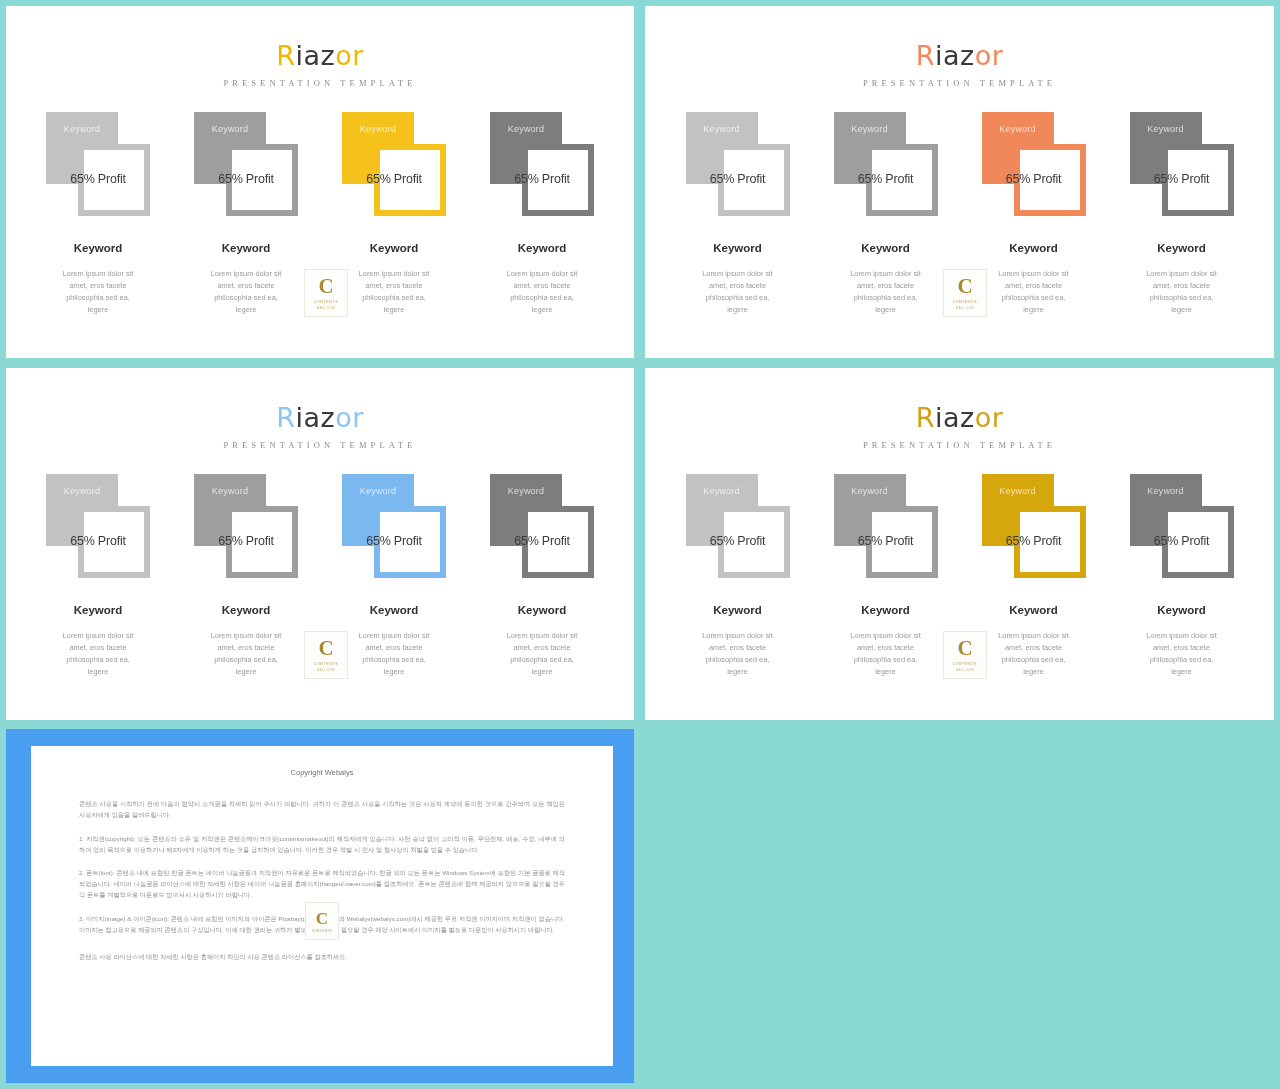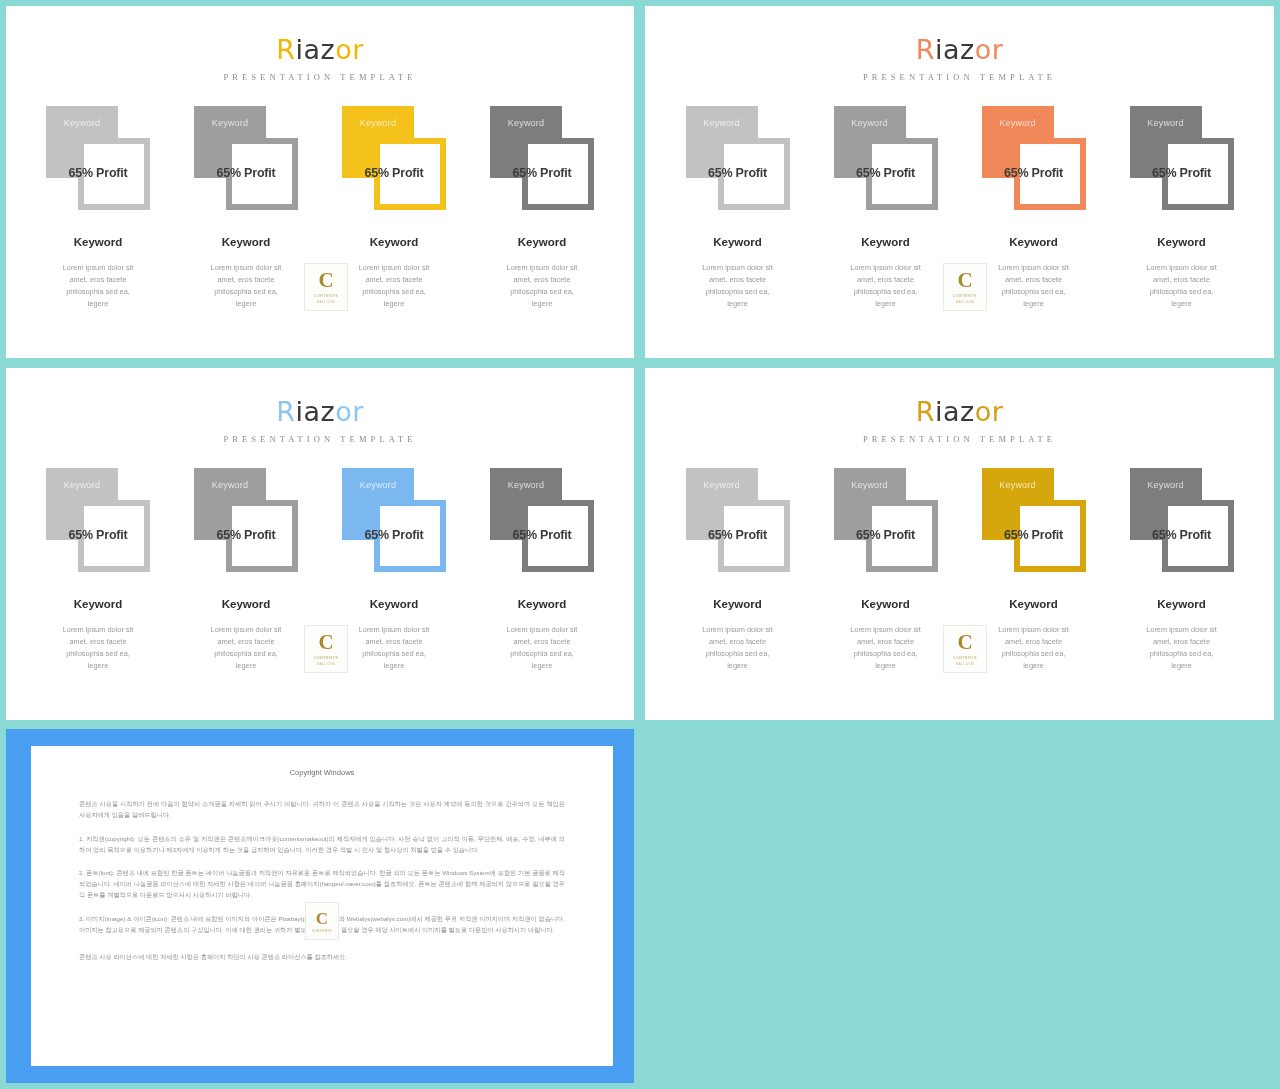--- a/index.html
+++ b/index.html
@@ -30,21 +30,22 @@
   .slide.s1 { left: 6px;   top: 6px;   width: 628px; height: 352px; }
   .slide.s2 { left: 645px; top: 6px;   width: 629px; height: 352px; }
   .slide.s3 { left: 6px;   top: 368px; width: 628px; height: 352px; }
   .slide.s4 { left: 645px; top: 368px; width: 629px; height: 352px; }
   .slide.s5 { left: 6px;   top: 729px; width: 628px; height: 354px;
               background: #4a9ef2; }
 
   
   .brand-wrap {
     text-align: center;
-    padding-top: 30px;
+    padding-top: 12px;
+    margin-top: 24px;
   }
   .brand {
     font-size: 27px;
     letter-spacing: 0.5px;
     font-weight: 400;
     line-height: 1;
     font-family: "DejaVu Sans", sans-serif;
   }
   .brand .acc { }
   .brand .mid { color: #3a3a3a; }
@@ -100,21 +101,21 @@
     border: 6px solid #b7b7b7;
     background: #ffffff;
   }
   .frm .pf {
     position: absolute;
     left: -34px;
     right: -2px;
     top: 22px;
     text-align: center;
     font-size: 12.5px;
-    font-weight: 700;
+    font-weight: 400;
     color: #3c3c3c;
     white-space: nowrap;
     letter-spacing: -.2px;
   }
 
   
   .wm {
     position: absolute;
     left: 298px;
     top: 157px;
@@ -520,21 +521,21 @@
           <h4>Keyword</h4>
           <p>Lorem ipsum dolor sit
 amet, eros facete
 philosophia sed ea, legere</p>
         </div>
     </div>
   </div>
 
   <div class="slide s5" style="background: rgb(74, 158, 242);">
     <div class="doc">
-      <div class="doc-sub">Copyright Windows</div>
+      <div class="doc-sub">Copyright Webalys</div>
       <p>콘텐츠 사용을 시작하기 전에 다음의 협약서 소개글을 자세히 읽어 주시기 바랍니다. 귀하가 이 콘텐츠 사용을 시작하는 것은 사용자 계약에 동의한 것으로 간주되며 모든 책임은 사용자에게 있음을 알려드립니다.</p>
       <p>1. 저작권(copyright): 모든 콘텐츠의 소유 및 저작권은 콘텐츠메이크아웃(contentsmakeout)의 제작자에게 있습니다. 사전 승낙 없이 고의적 이동, 무단전재, 배포, 수정, 내부에 의하여 영리 목적으로 이용하거나 제3자에게 이용하게 하는 것을 금지하여 있습니다. 이러한 경우 적발 시 민사 및 형사상의 처벌을 받을 수 있습니다.</p>
       <p>2. 폰트(font): 콘텐츠 내에 포함된 한글 폰트는 네이버 나눔글꼴과 저작권이 자유로운 폰트로 제작되었습니다. 한글 외의 모든 폰트는 Windows System에 포함된 기본 글꼴로 제작되었습니다. 네이버 나눔글꼴 라이선스에 대한 자세한 사항은 네이버 나눔글꼴 홈페이지(hangeul.naver.com)를 참조하세요. 폰트는 콘텐츠에 함께 제공되지 않으므로 필요할 경우 각 폰트를 개별적으로 다운로드 받으셔서 사용하시기 바랍니다.</p>
       <p>3. 이미지(image) &amp; 아이콘(icon): 콘텐츠 내에 포함된 이미지와 아이콘은 Pixabay(pixabay.com)와 Webalys(webalys.com)에서 제공한 무료 저작권 이미지이며 저작권이 없습니다. 이미지는 참고용으로 제공되며 콘텐츠의 구성입니다. 이에 대한 권리는 귀하가 별도로 확인하고 필요할 경우 해당 사이트에서 이미지를 별도로 다운받아 사용하시기 바랍니다.</p>
       <p class="last">콘텐츠 사용 라이선스에 대한 자세한 사항은 홈페이지 하단의 사용 콘텐츠 라이선스를 참조하세요.</p>
       <div class="doc-wm">
         <span class="c">C</span>
         <span class="t1">CONTENTS</span>
       </div>
     </div>

